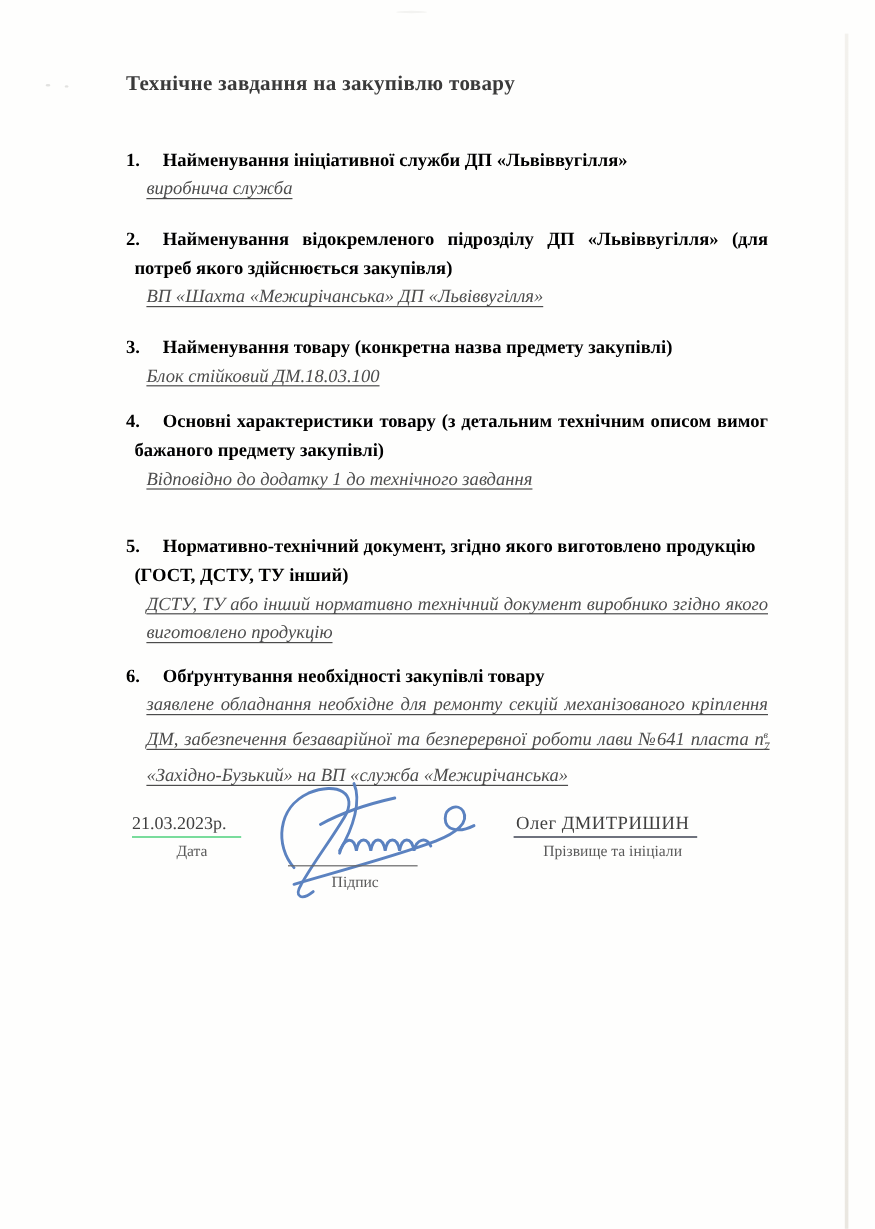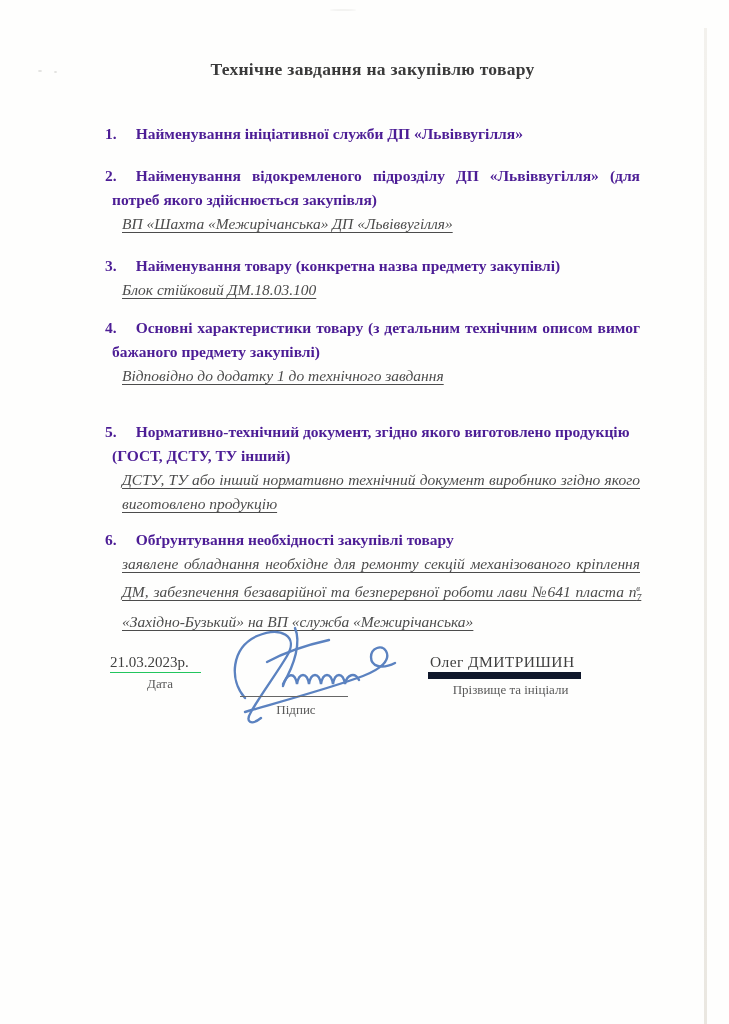--- a/index.html
+++ b/index.html
@@ -11,39 +11,39 @@
     color: #3a3a3a;
     overflow: hidden;
   }
   .page {
     position: relative;
     width: 729px;
     height: 1024px;
     padding: 56px 89px 0 105px;
   }
   .doc-title {
-    text-align: center;
+    text-align: left;
     font-size: 17.5px;
     font-weight: bold;
     letter-spacing: 0.3px;
     line-height: 26px;
     margin-bottom: 40px;
     color: #3a3a3a;
   }
   .section { margin-left: 7px; }
   .m18 { margin-bottom: 18px; }
   .m16 { margin-bottom: 32px; }
   .m14 { margin-bottom: 14px; }
   .m12 { margin-bottom: 12px; }
   .heading {
     font-weight: bold;
     font-size: 15.5px;
     line-height: 24px;
     text-indent: -7px;
-    color: #4c1d95;
+    color: #000000;
   }
   .heading.justify { text-align: justify; }
   .heading-line-stretch {
     font-weight: bold;
     font-size: 15.5px;
     line-height: 24px;
     text-indent: -7px;
     text-align: justify;
     text-align-last: justify;
     color: #3a3a3a;
@@ -109,21 +109,21 @@
     position: absolute;
     left: 17px; top: 76px;
     width: 108px;
     border-top: 1px solid #666;
   }
   .sign-cell .small-label { position: absolute; left: 38px; top: 79px; width: 70px; }
   .name-cell { position: absolute; left: 323px; top: 5px; width: 190px; }
   .name-value {
     font-size: 15.5px;
     color: #3f3f3f;
-    border-bottom: 7px solid #0f172a;
+    border-bottom: 1px solid #0f172a;
     padding: 0 6px 1px 2px;
     display: inline-block;
     letter-spacing: 0.4px;
   }
   .name-cell .small-label { width: 165px; }
   
   .scan-edge {
     position: absolute;
     top: 28px; right: 22px;
     width: 3px; height: 996px;
@@ -137,20 +137,21 @@
 </style>
 </head>
 <body>
 
 <div class="page">
 
   <h1 class="doc-title">Технічне завдання на закупівлю товару</h1>
 
   <div class="section m18">
     <p class="heading"><span class="num">1.</span><span class="numgap"></span><span>Найменування ініціативної служби ДП «Львіввугілля»</span></p>
+    <p class="answer"><span class="u">виробнича служба</span></p>
   </div>
 
   <div class="section m18">
     <p class="heading justify"><span class="num">2.</span><span class="numgap"></span><span>Найменування відокремленого підрозділу ДП «Львіввугілля» (для потреб якого здійснюється закупівля)</span></p>
     <p class="answer"><span class="u">ВП «Шахта «Межирічанська» ДП «Львіввугілля»</span></p>
   </div>
 
   <div class="section m14">
     <p class="heading"><span class="num">3.</span><span class="numgap"></span><span>Найменування товару (конкретна назва предмету закупівлі)</span></p>
     <p class="answer"><span class="u">Блок стійковий ДМ.18.03.100</span></p>

